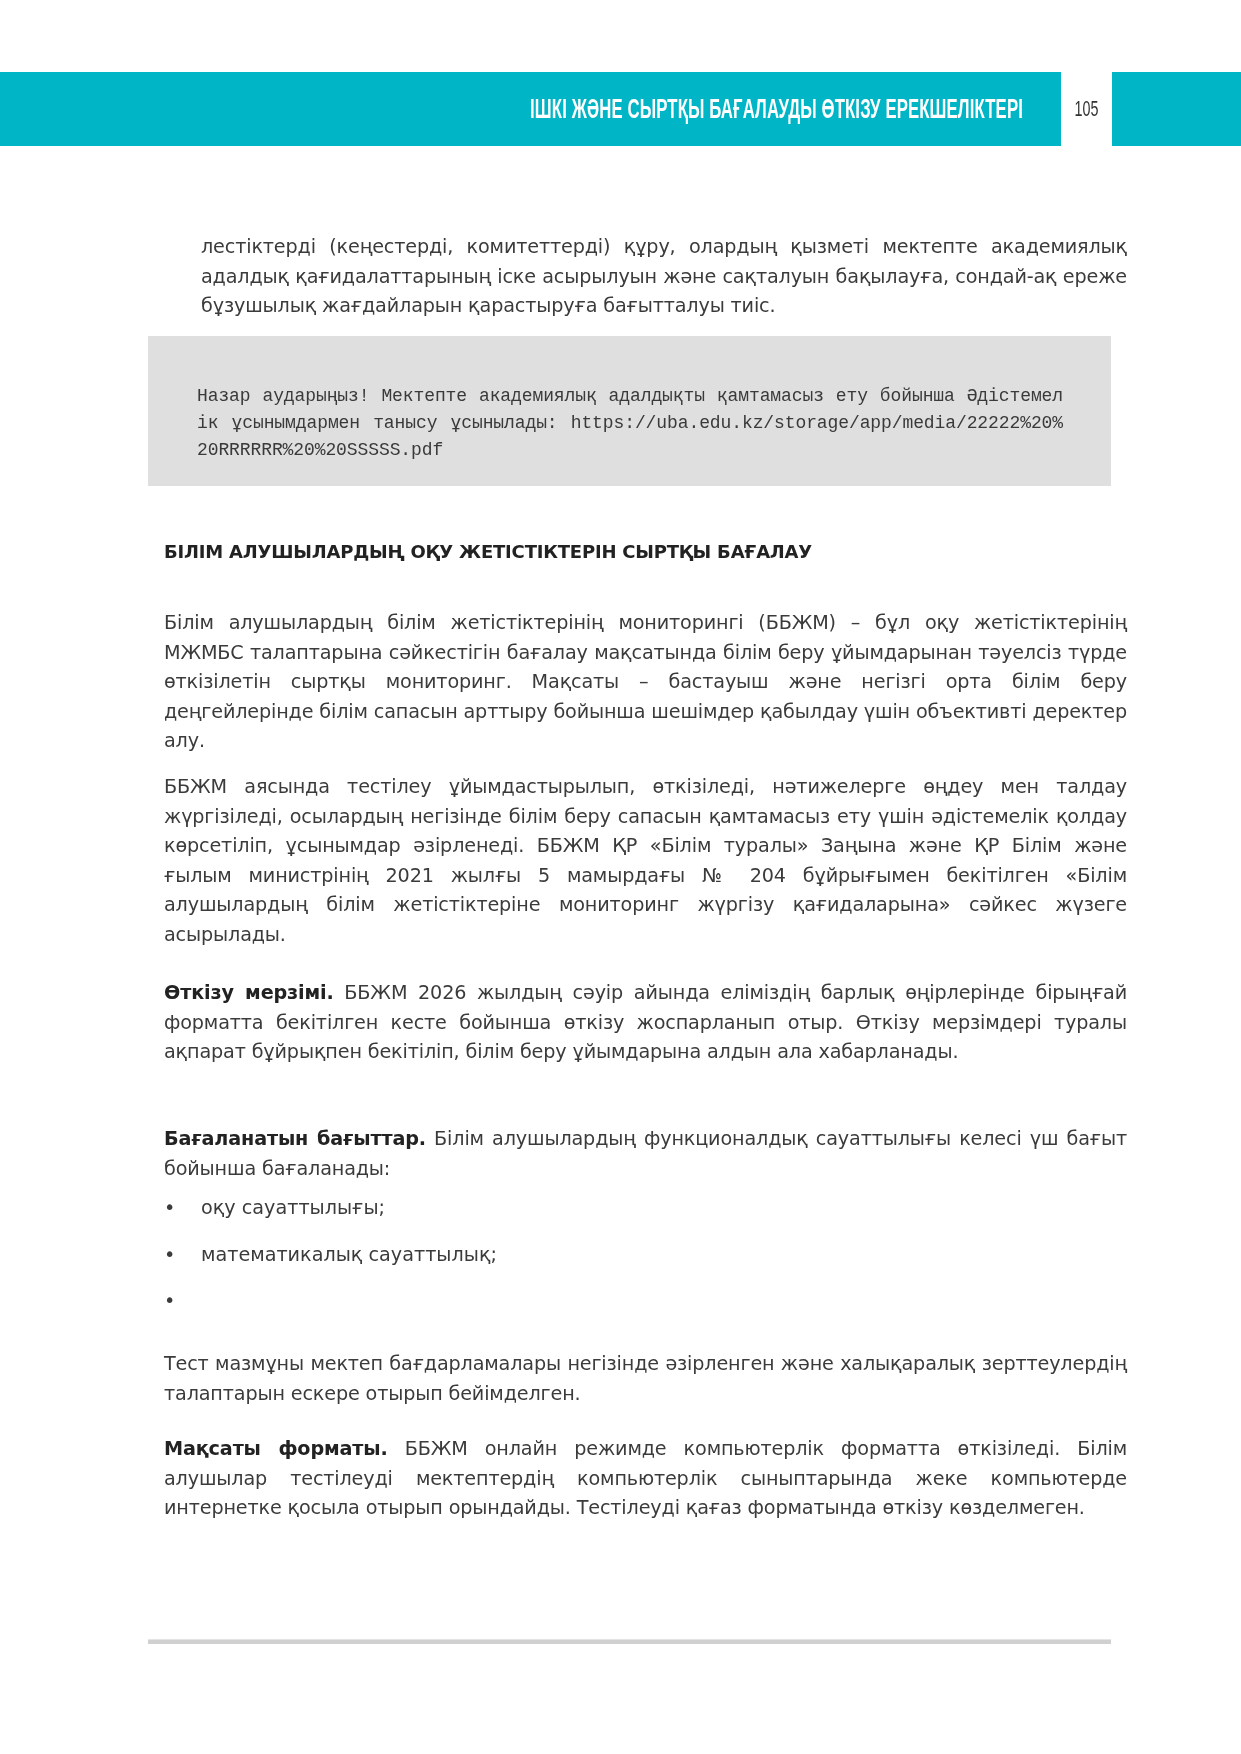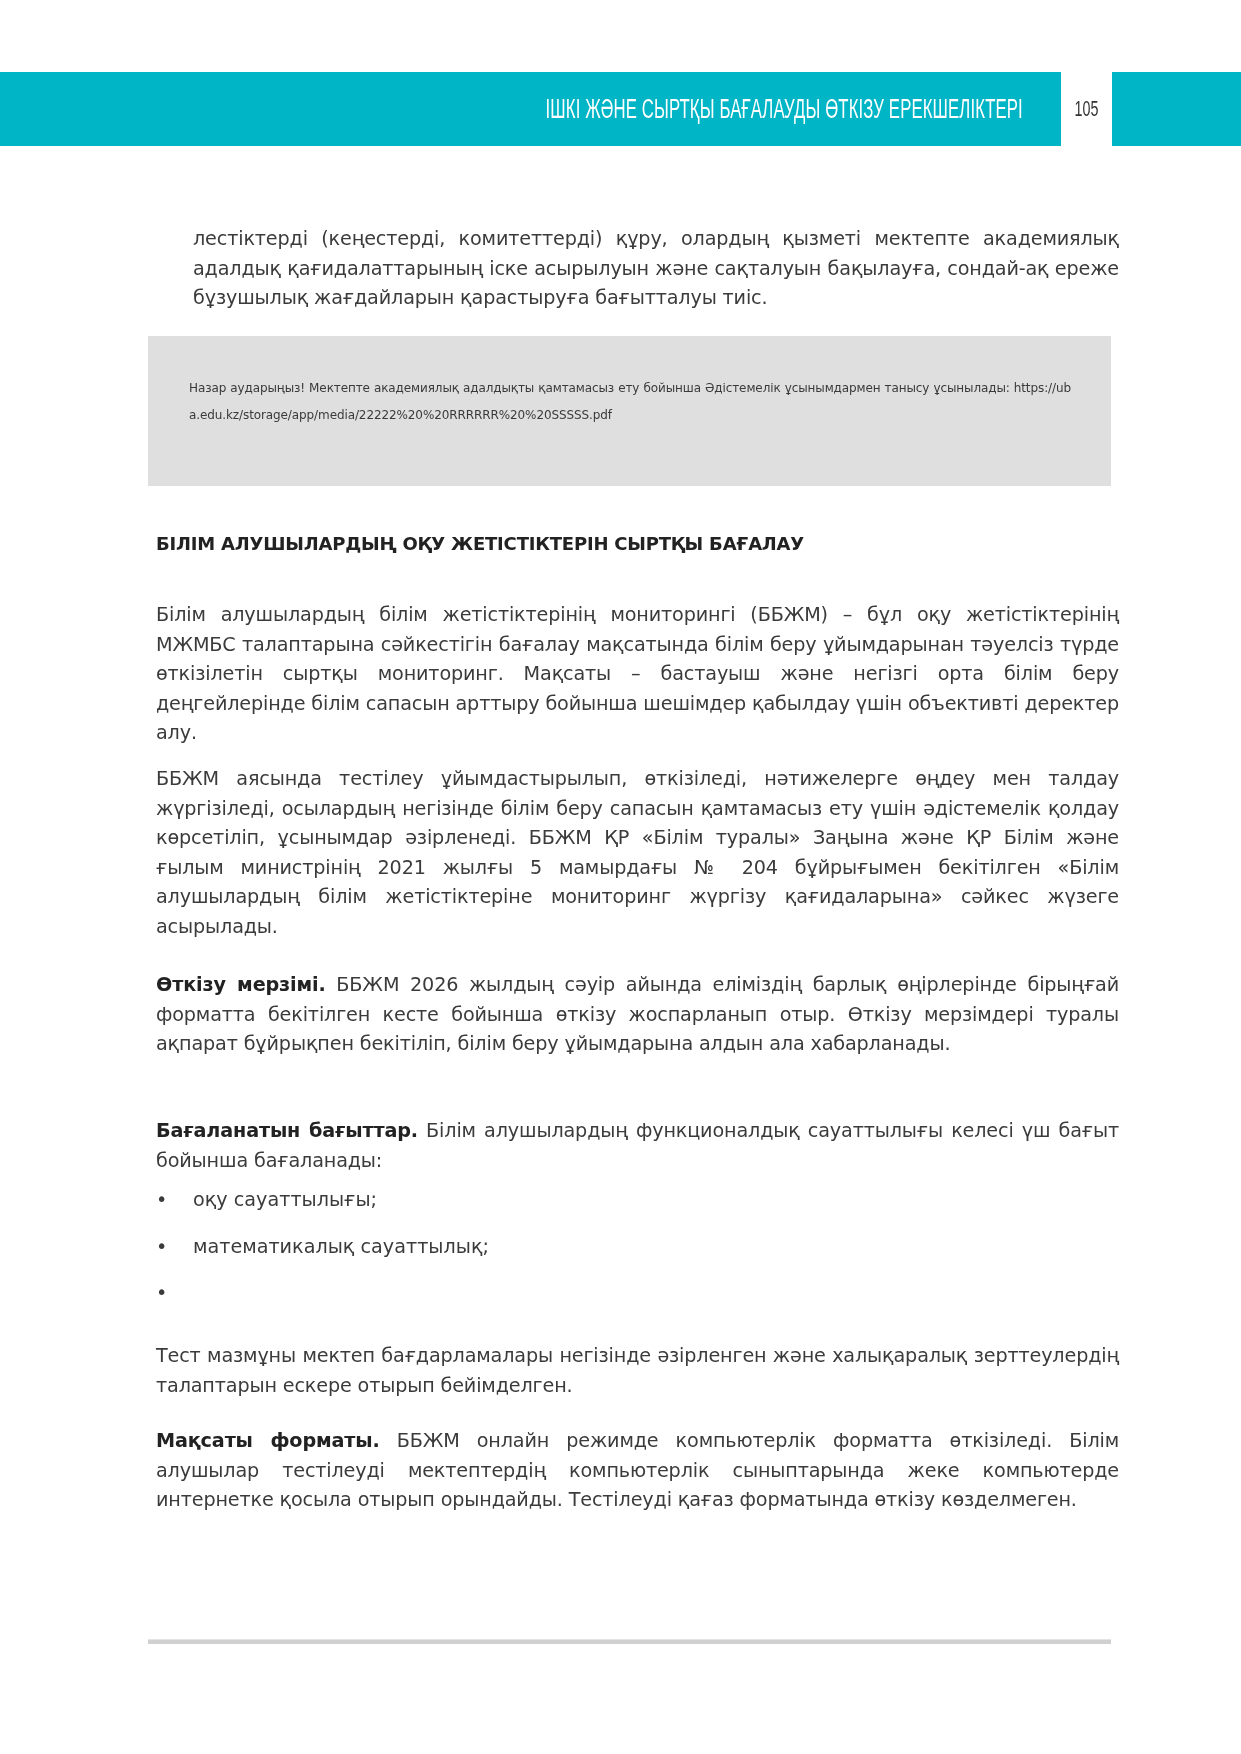--- a/index.html
+++ b/index.html
@@ -15,20 +15,21 @@
       font-family: "DejaVu Sans", sans-serif;
       color: #3b3b3b;
     }
     .header-bar {
       position: absolute;
       left: 0;
       top: 72px;
       width: 1061px;
       height: 74px;
       background: #00b5c6;
+      font-weight: bold;
     }
     .header-title {
       position: absolute;
       right: 38px;
       top: 20px;
       height: 34px;
       line-height: 34px;
       color: #ffffff;
       font-family: "Liberation Sans", sans-serif;
       font-size: 27px;
@@ -53,21 +54,21 @@
     }
     .header-tab {
       position: absolute;
       left: 1112px;
       top: 72px;
       width: 129px;
       height: 74px;
       background: #00b5c6;
     }
     p, .heading, ul {
-      margin: 8px;
+      margin: 16px;
     }
     .body-text {
       font-size: 19.2px;
       line-height: 29.5px;
       text-align: justify;
       text-align-last: left;
       letter-spacing: -0.15px;
     }
     .intro {
       position: absolute;
@@ -79,27 +80,28 @@
       position: absolute;
       left: 148px;
       top: 336px;
       width: 963px;
       height: 150px;
       background: #dfdfdf;
       box-sizing: border-box;
       padding: 31px 32px 0 33px;
     }
     .note-text {
-      font-size: 12px;
+      font-size: 18px;
       line-height: 27px;
       color: #3a3a3a;
       text-align: justify;
       text-align-last: left;
       word-break: break-all;
       letter-spacing: -0.1px;
+      font-family: Liberation Mono, monospace;
     }
     .heading {
       position: absolute;
       left: 148px;
       top: 522px;
       width: 963px;
       font-size: 18px;
       font-weight: bold;
       color: #222222;
       line-height: 28px;

